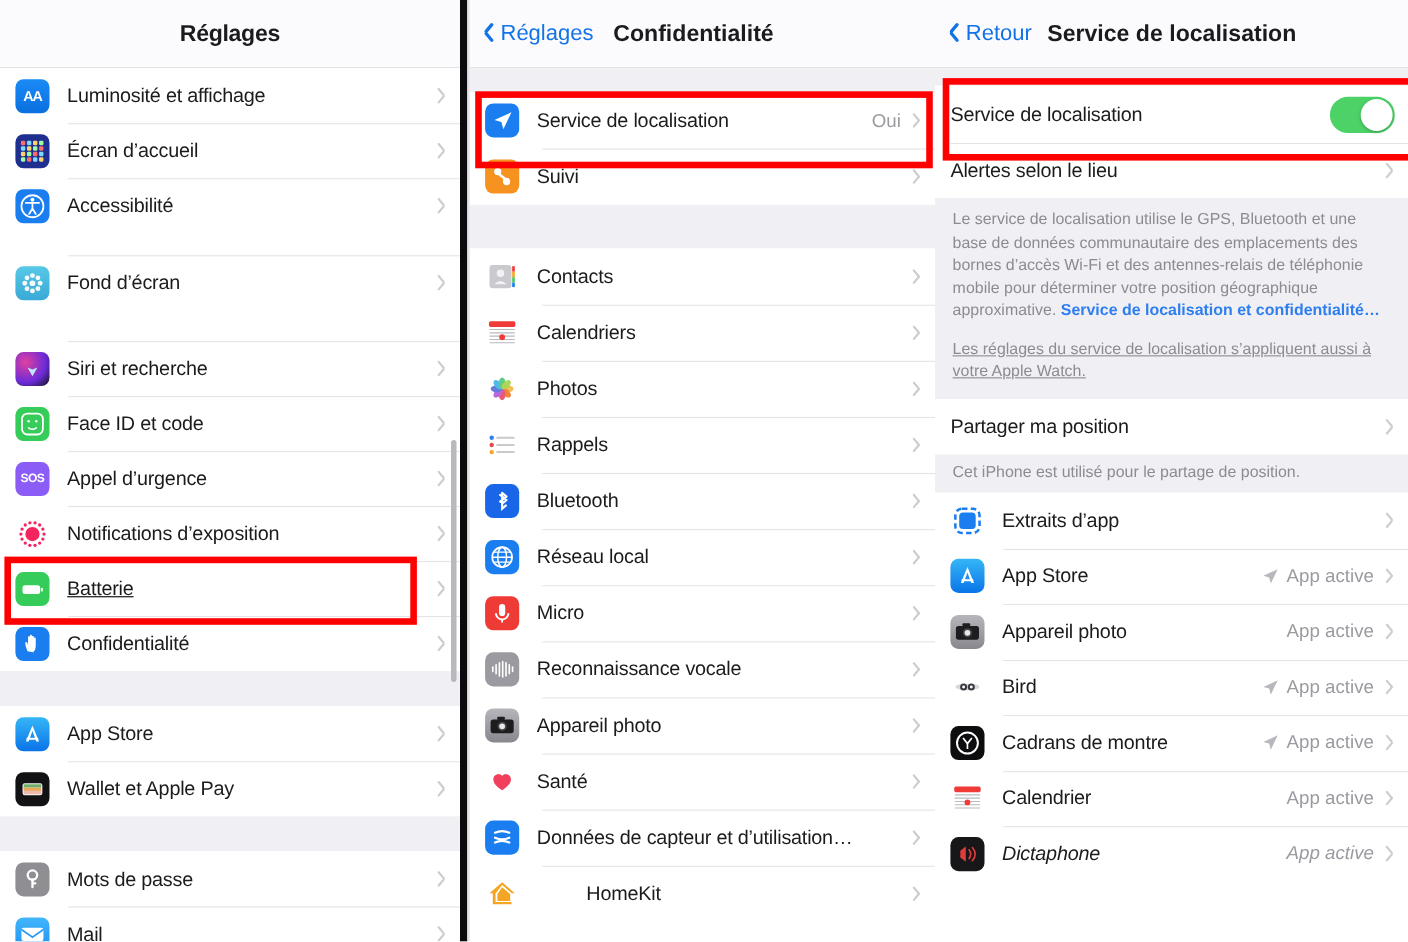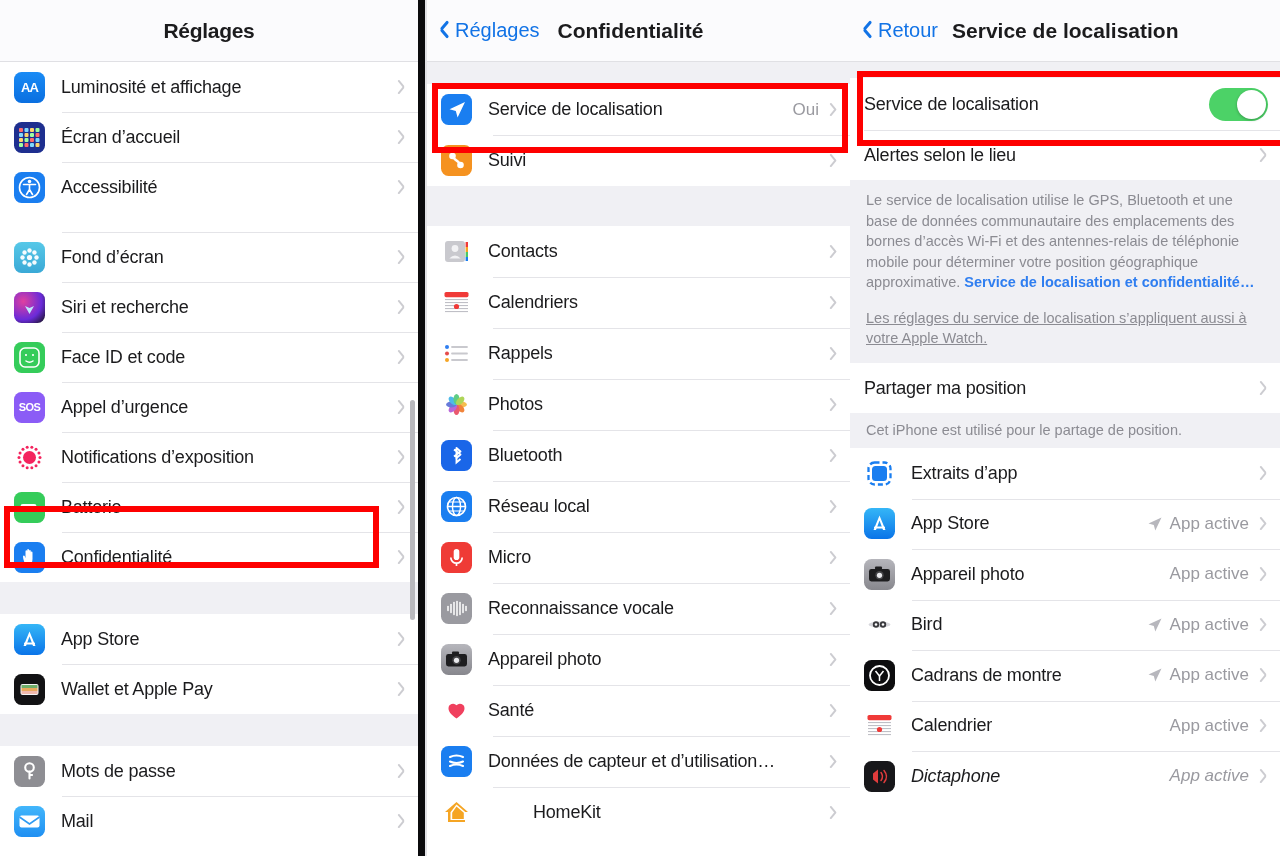--- a/index.html
+++ b/index.html
@@ -206,21 +206,21 @@
                   <circle cx="20.44974746830583" cy="10.550252531694166" r="2.2"></circle>
                   <circle cx="15.5" cy="15.5" r="2.6"></circle>
                 </g>
               </svg>
             </span>
             <span class="row-label">Fond d’écran</span>
             <span class="row-right">
               <span class="chev"></span>
             </span>
           </div>
-          <div class="row" style="height: 50px;">
+          <div class="row" style="height: 50px; margin-top: 28px;">
             <span class="ic" style="background: radial-gradient(circle at 30% 30%, rgb(224, 64, 160), rgb(106, 43, 217) 60%, rgb(17, 17, 17) 100%);">
               <svg width="31" height="31" viewBox="0 0 31 31">
                 <path d="M15.5 22 L11 14 L15.5 16 L20 14 Z" fill="#bfe8ff"></path>
               </svg>
             </span>
             <span class="row-label">Siri et recherche</span>
             <span class="row-right">
               <span class="chev"></span>
             </span>
           </div>
@@ -265,21 +265,21 @@
                 <circle cx="17.836469806541288" cy="5.26325692209085" r="1.5" fill="#f4245e"></circle>
                 <circle cx="22.0466429195167" cy="7.290769434085686" r="1.5" fill="#f4245e"></circle>
                 <circle cx="24.960173112975404" cy="10.944220739265646" r="1.5" fill="#f4245e"></circle>
               </svg>
             </span>
             <span class="row-label">Notifications d’exposition</span>
             <span class="row-right">
               <span class="chev"></span>
             </span>
           </div>
-          <div class="row" style="height: 50px;">
+          <div class="row" style="height: 50px; text-decoration: underline;">
             <span class="ic" style="background: rgb(53, 204, 90);">
               <svg width="31" height="31" viewBox="0 0 31 31">
                 <rect x="6.5" y="12" width="16" height="8" rx="2.3" fill="#fff"></rect>
                 <rect x="23.2" y="14.3" width="1.8" height="3.4" rx="0.8" fill="#fff"></rect>
               </svg>
             </span>
             <span class="row-label">Batterie</span>
             <span class="row-right">
               <span class="chev"></span>
             </span>
@@ -429,51 +429,51 @@
               </svg>
             </span>
             <span class="row-label">Calendriers</span>
             <span class="row-right">
               <span class="chev"></span>
             </span>
           </div>
           <div class="row row-mid" style="height: 51px;">
             <span class="ic" style="background: rgb(255, 255, 255);">
               <svg width="31" height="31" viewBox="0 0 31 31">
-                <circle cx="6" cy="9" r="2" fill="#2f7ef0"></circle>
-                <circle cx="6" cy="15.5" r="2" fill="#e54b4b"></circle>
-                <circle cx="6" cy="22" r="2" fill="#f5a524"></circle>
-                <g stroke="#c9c9ce" stroke-width="1.8" stroke-linecap="round">
-                  <line x1="11" y1="9" x2="26" y2="9"></line>
-                  <line x1="11" y1="15.5" x2="26" y2="15.5"></line>
-                  <line x1="11" y1="22" x2="26" y2="22"></line>
-                </g>
-              </svg>
-            </span>
-            <span class="row-label">Rappels</span>
-            <span class="row-right">
-              <span class="chev"></span>
-            </span>
-          </div>
-          <div class="row row-mid" style="height: 51px;">
-            <span class="ic" style="background: rgb(255, 255, 255);">
-              <svg width="31" height="31" viewBox="0 0 31 31">
                 <g opacity=".92">
                   <ellipse cx="20.7" cy="15.5" rx="5.2" ry="3" fill="#f4b942" transform="rotate(0 20.7 15.5)"></ellipse>
                   <ellipse cx="19.176955262170047" cy="19.176955262170047" rx="5.2" ry="3" fill="#f07a2a" transform="rotate(45 19.176955262170047 19.176955262170047)"></ellipse>
                   <ellipse cx="15.5" cy="20.7" rx="5.2" ry="3" fill="#e94b63" transform="rotate(90 15.5 20.7)"></ellipse>
                   <ellipse cx="11.823044737829953" cy="19.176955262170047" rx="5.2" ry="3" fill="#b35bd6" transform="rotate(135 11.823044737829953 19.176955262170047)"></ellipse>
                   <ellipse cx="10.3" cy="15.5" rx="5.2" ry="3" fill="#5b6fd6" transform="rotate(180 10.3 15.5)"></ellipse>
                   <ellipse cx="11.823044737829953" cy="11.823044737829953" rx="5.2" ry="3" fill="#3fb5e8" transform="rotate(225 11.823044737829953 11.823044737829953)"></ellipse>
                   <ellipse cx="15.499999999999998" cy="10.3" rx="5.2" ry="3" fill="#52c97a" transform="rotate(270 15.499999999999998 10.3)"></ellipse>
                   <ellipse cx="19.176955262170047" cy="11.823044737829953" rx="5.2" ry="3" fill="#a8d24a" transform="rotate(315 19.176955262170047 11.823044737829953)"></ellipse>
                 </g>
               </svg>
             </span>
             <span class="row-label">Photos</span>
+            <span class="row-right">
+              <span class="chev"></span>
+            </span>
+          </div>
+          <div class="row row-mid" style="height: 51px;">
+            <span class="ic" style="background: rgb(255, 255, 255);">
+              <svg width="31" height="31" viewBox="0 0 31 31">
+                <circle cx="6" cy="9" r="2" fill="#2f7ef0"></circle>
+                <circle cx="6" cy="15.5" r="2" fill="#e54b4b"></circle>
+                <circle cx="6" cy="22" r="2" fill="#f5a524"></circle>
+                <g stroke="#c9c9ce" stroke-width="1.8" stroke-linecap="round">
+                  <line x1="11" y1="9" x2="26" y2="9"></line>
+                  <line x1="11" y1="15.5" x2="26" y2="15.5"></line>
+                  <line x1="11" y1="22" x2="26" y2="22"></line>
+                </g>
+              </svg>
+            </span>
+            <span class="row-label">Rappels</span>
             <span class="row-right">
               <span class="chev"></span>
             </span>
           </div>
           <div class="row row-mid" style="height: 51px;">
             <span class="ic" style="background: rgb(26, 102, 232);">
               <svg width="31" height="31" viewBox="0 0 31 31">
                 <path d="M13 9.5 L19.5 14.5 L15.5 18 V8 L19.5 11.5 L13 16.5" stroke="#fff" stroke-width="1.9" fill="none" stroke-linejoin="round"></path>
                 <path d="M15.5 15.5v7l4-3.5" stroke="#fff" stroke-width="1.9" fill="none"></path>
               </svg>

